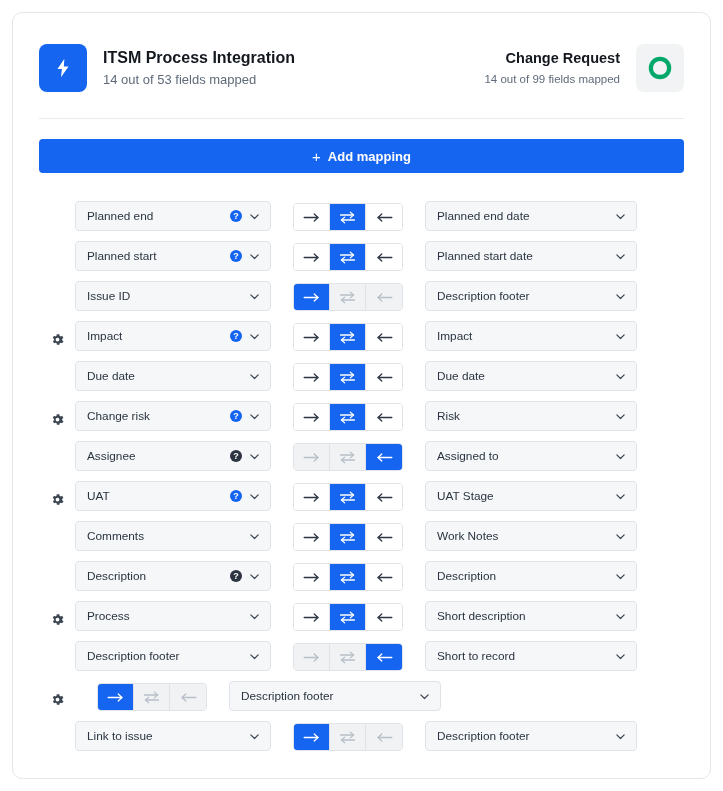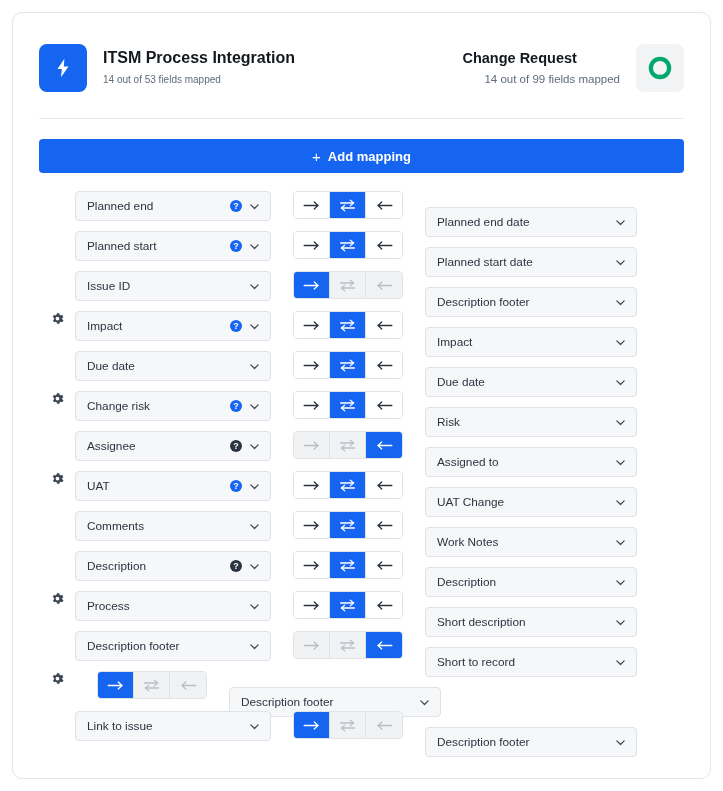--- a/index.html
+++ b/index.html
@@ -49,31 +49,32 @@
   .title-block { min-width: 0; }
   .app-title {
     font-size: 16px;
     font-weight: bold;
     color: #13181f;
     line-height: 20px;
     margin-bottom: 4px;
     white-space: nowrap;
   }
   .app-sub {
-    font-size: 10px;
+    font-size: 13px;
     color: #5f6b7a;
     line-height: 15px;
     white-space: nowrap;
   }
   .right-app {
     display: flex;
     align-items: center;
     flex: none;
   }
   .right-text {
+    text-align: right;
     margin-right: 16px;
   }
   .right-title {
     font-size: 14.5px;
     font-weight: bold;
     color: #13181f;
     line-height: 20px;
     margin-bottom: 4px;
     white-space: nowrap;
   }
@@ -114,21 +115,21 @@
     align-items: center;
     justify-content: center;
     gap: 7px;
   }
   .addmap .plus { font-size: 15px; font-weight: normal; line-height: 1; }
 
   
   .rows { padding: 18px 26px 20px 26px; }
   .row {
     display: flex;
-    align-items: flex-start;
+    align-items: flex-end;
     height: 40px;
     margin-bottom: 0px;
   }
   .gear-cell {
     width: 36px;
     flex: none;
     display: flex;
     align-items: center;
     justify-content: center;
   }
@@ -636,21 +637,21 @@
               <svg width="17" height="11" viewBox="0 0 18 12" aria-hidden="true">
                 <g class="gl" fill="none" stroke-width="1.4" stroke-linecap="round" stroke-linejoin="round">
                   <path d="M17 6H2"></path>
                   <path d="M6 2.2 2 6l4 3.8"></path>
                 </g>
               </svg>
             </div>
           </div>
           <div class="spacer-r"></div>
           <div class="field right">
-            <span class="label">UAT Change</span>
+            <span class="label">UAT Stage</span>
             <span class="chev">
               <svg width="13" height="13" viewBox="0 0 16 16" aria-hidden="true">
                 <path d="M3.5 6 8 10.5 12.5 6" fill="none" stroke="#3d4753" stroke-width="1.5" stroke-linecap="round" stroke-linejoin="round"></path>
               </svg>
             </span>
           </div>
         </div>
         <div class="row">
           <div class="gear-cell"></div>
           <div class="field left">

